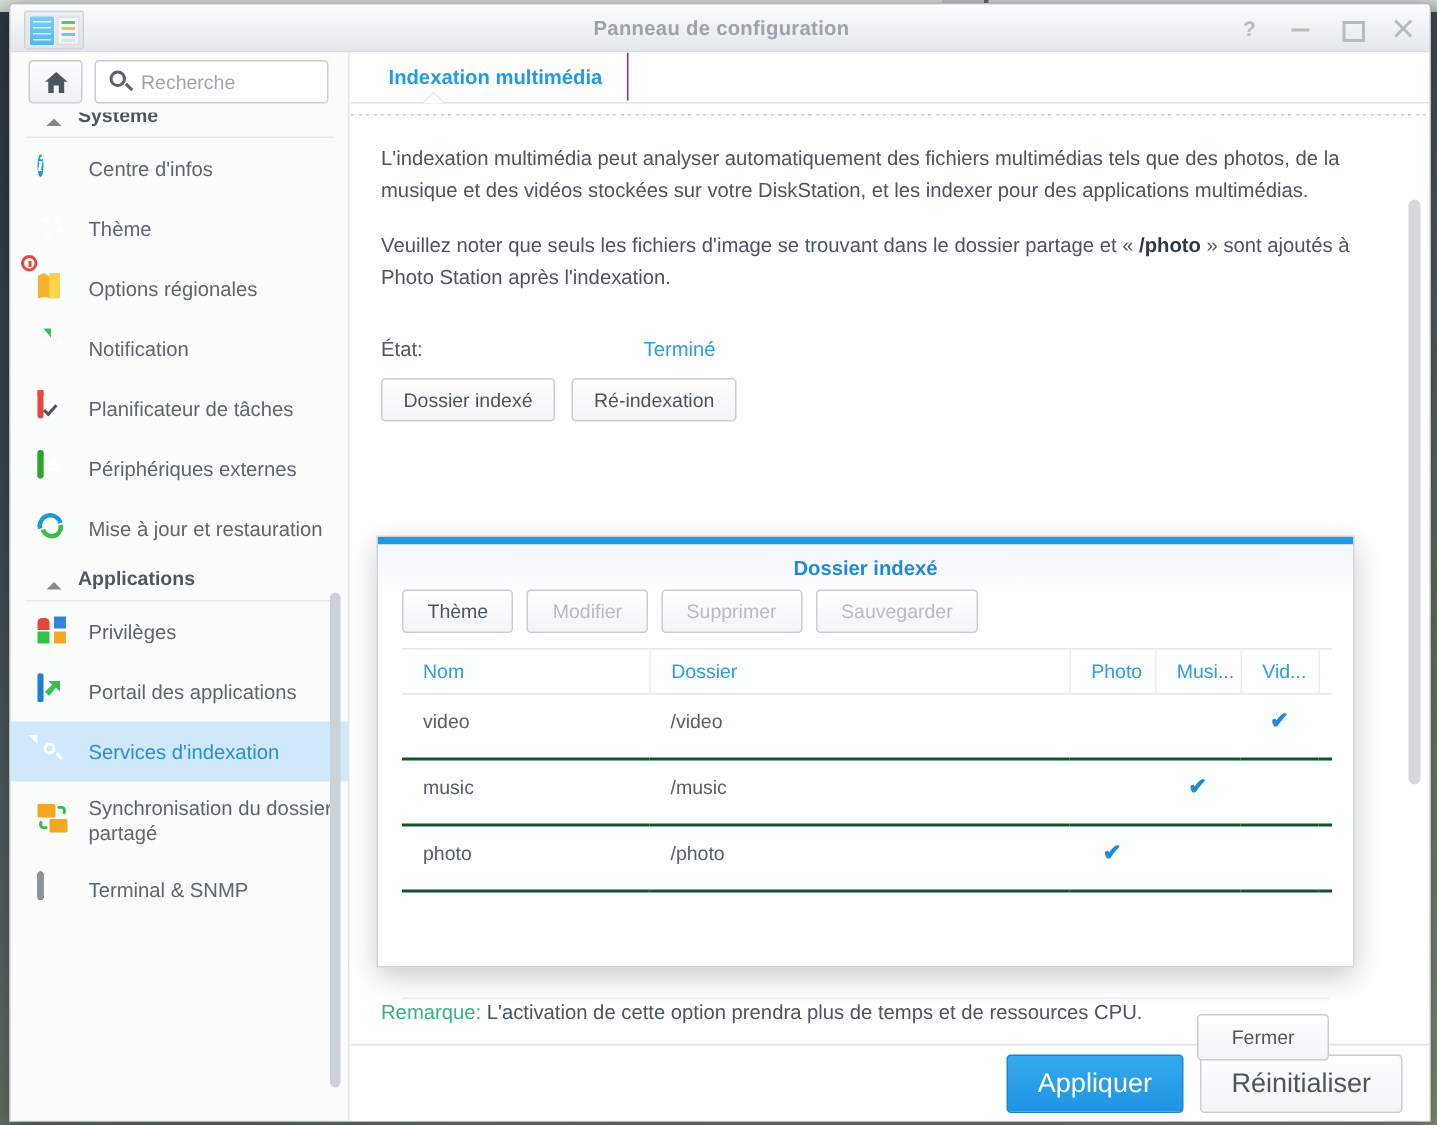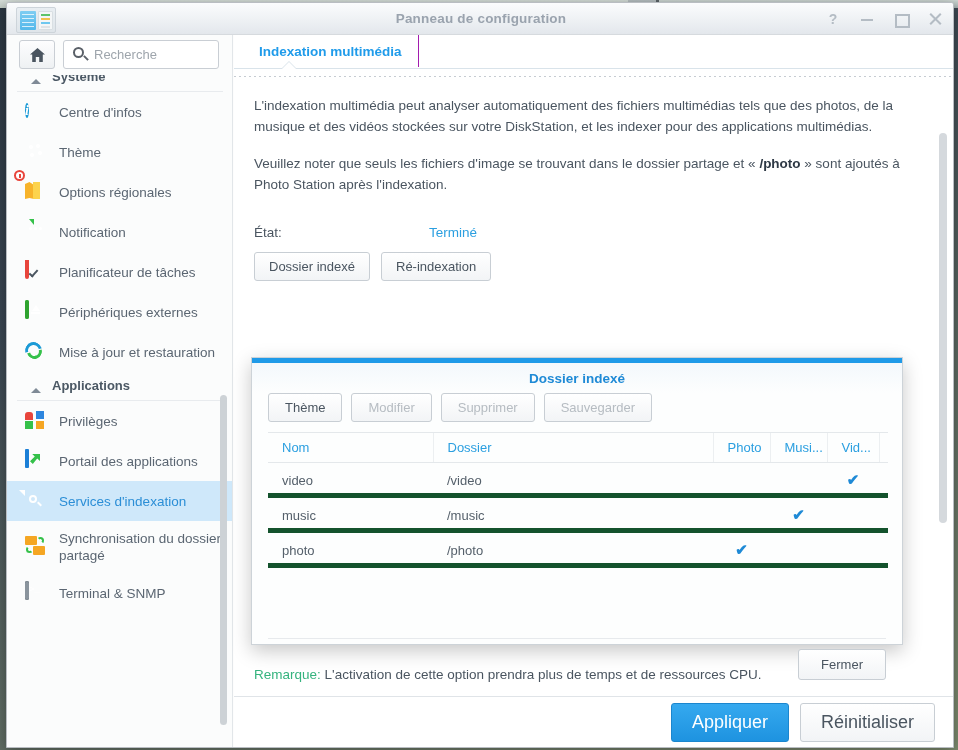--- a/index.html
+++ b/index.html
@@ -338,22 +338,22 @@
 
   #tbl { width:100%; border-collapse:collapse; table-layout:fixed; font-size:13px; }
   #tbl thead th {
     font-weight:normal; color:#2b9fe0; text-align:left;
     padding:7px 0 7px 14px; font-size:13px;
     border-top:1px solid #e4e8eb; border-bottom:1px solid #e4e8eb;
     border-left:1px solid #eceff1;
   }
   #tbl thead th:first-child { border-left:none; }
   #tbl tbody td {
-    padding:8px 0 4px 14px; color:#55606b;
-    border-bottom:5px solid #14532d;
+    padding:8px 0 16px 14px; color:#55606b;
+    border-bottom:2px solid #14532d;
   }
   #tbl td.chk { text-align:center; padding-left:0; color:#1f8ad6; font-size:15px; font-weight:bold; }
   #tbl-wrap { padding:0 16px; }
   #tbl-body-pad { height:70px; }
   #modal-sep { margin:0 16px; border-top:1px solid #e7eaed; }
   #modal-footer { padding:10px 16px 0 0; text-align:right; }
   #modal-footer .btn { padding:7px 22px; }
 </style>
 </head>
 <body>

